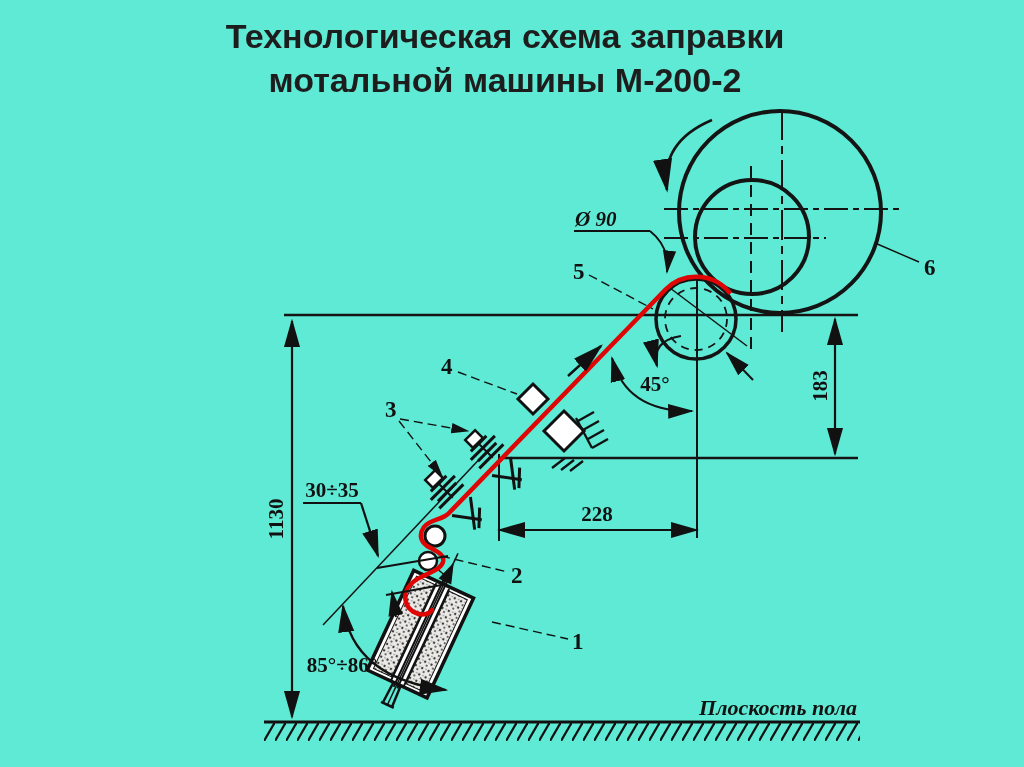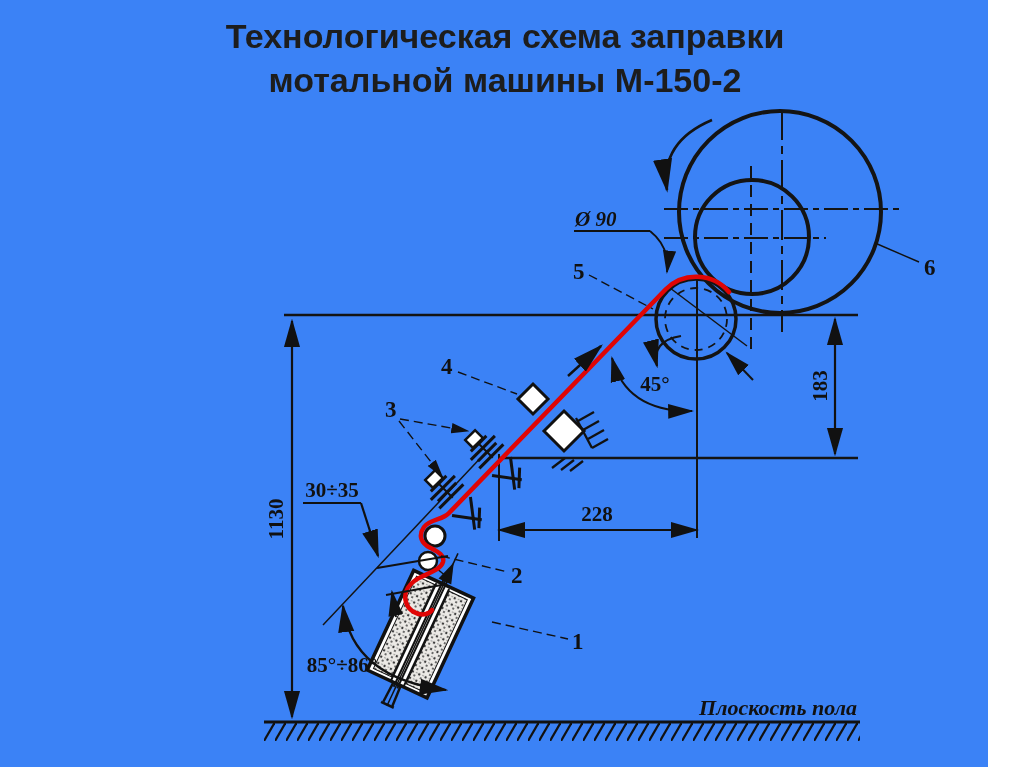--- a/index.html
+++ b/index.html
@@ -1,33 +1,33 @@
 <!DOCTYPE html>
 <html><head>
 <meta charset="utf-8">
 <style>
   html,body{margin:0;padding:0;background:#fff;}
-  #slide{position:relative;width:948px;height:767px;background:#3b82f6;overflow:hidden;
-         font-family:"Liberation Sans",sans-serif;padding-left:40px;}
+  #slide{position:relative;width:1024px;height:767px;background:#5eead4;overflow:hidden;
+         font-family:"Liberation Sans",sans-serif;}
   #title{position:absolute;top:14px;left:0;width:1010px;text-align:center;
          font-family:"Liberation Sans",sans-serif;font-weight:700;font-size:34px;
          line-height:44px;color:#1d1d1d;letter-spacing:0px;}
   svg{position:absolute;top:0;left:0;}
   .lbl{font-family:"Liberation Serif",serif;font-weight:700;font-size:23px;fill:#111;}
   .dim{font-family:"Liberation Serif",serif;font-weight:700;font-size:21px;fill:#111;}
   .dimi{font-family:"Liberation Serif",serif;font-weight:700;font-style:italic;font-size:21px;fill:#111;}
   .floor-t{font-family:"Liberation Serif",serif;font-weight:700;font-style:italic;font-size:22px;fill:#111;}
 </style>
 </head>
 <body>
 
 <div id="slide">
   <div id="title">
     <div>Технологическая схема заправки</div>
-    <div>мотальной машины М-150-2</div>
+    <div>мотальной машины М-200-2</div>
   </div>
 
   <svg width="1024" height="767" viewBox="0 0 1024 767">
     <defs>
       <marker id="arr" viewBox="0 0 12 8" refX="11" refY="4" markerWidth="13" markerHeight="9" orient="auto-start-reverse">
         <path d="M0 0.6 L12 4 L0 7.4 Z" fill="#111"></path>
       </marker>
       <pattern id="stip" width="7" height="7" patternUnits="userSpaceOnUse">
         <rect width="7" height="7" fill="#eceae6"></rect>
         <circle cx="2" cy="2" r="1.2" fill="#3a3a3a"></circle>

